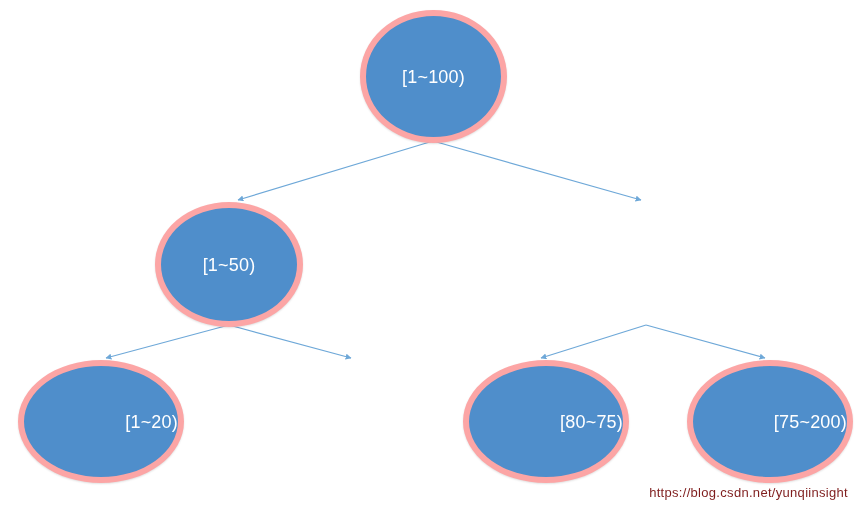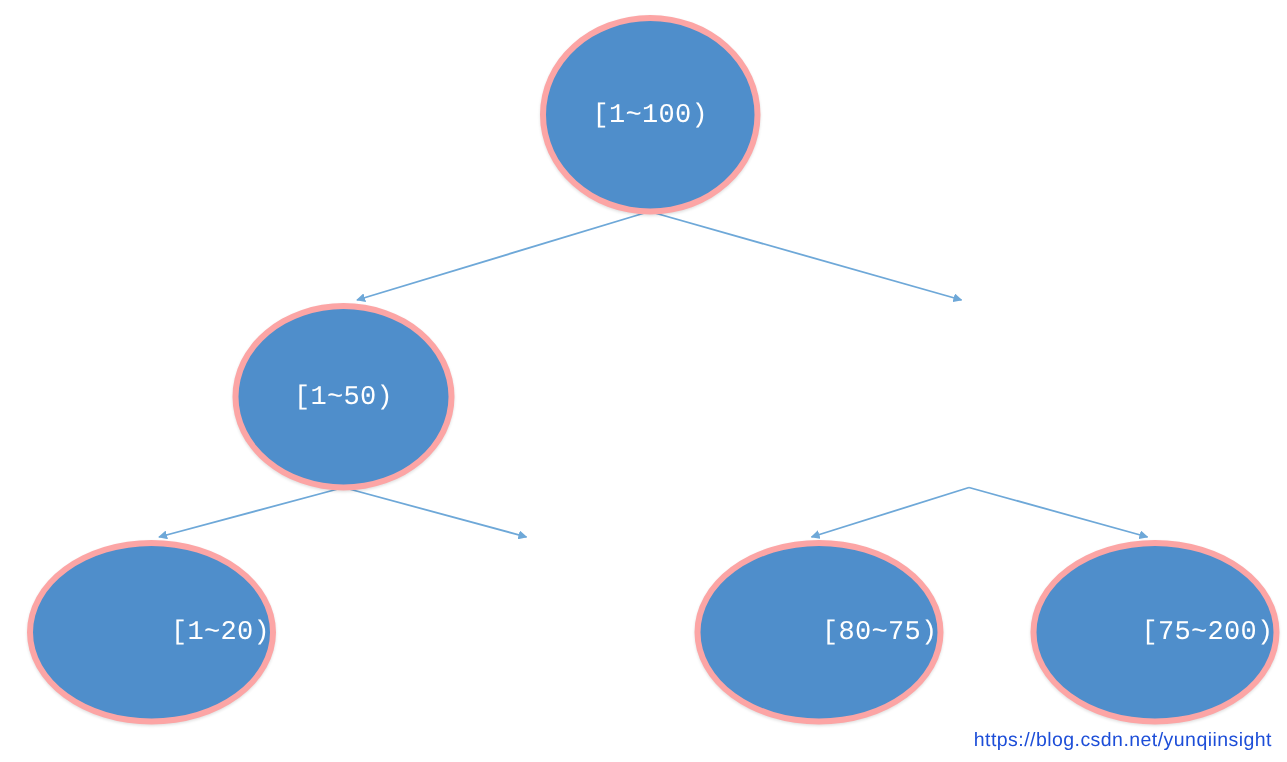--- a/index.html
+++ b/index.html
@@ -23,26 +23,26 @@
     left: 0;
     top: 0;
     width: 858px;
     height: 508px;
   }
   .node {
     position: absolute;
     box-sizing: border-box;
     border-radius: 50%;
     background: #4f8ecb;
-    border: 4px solid #fca5a5;
+    border: 6px solid #fca5a5;
     display: flex;
     align-items: center;
     justify-content: center;
     color: #ffffff;
-    font-family: Liberation Mono, monospace;
+    font-family: Liberation Sans, sans-serif;
     font-weight: 400;
     letter-spacing: 0.2px;
     text-align: center;
     line-height: 1;
     box-shadow: 0 1px 2px rgba(0,0,0,0.12);
     user-select: none;
   }
   .node-label {
     display: block;
     white-space: nowrap;
@@ -54,21 +54,21 @@
   .node.leaf       { top: 360px; width: 166px; height: 123px; font-size: 18px; justify-content: flex-end; }
   .node.leaf-1     { left: 18px;  }
   .node.leaf-2     { left: 272px; }
   .node.leaf-3     { left: 463px; }
   .node.leaf-4     { left: 687px; }
 
   #watermark {
     position: absolute;
     right: 10px;
     bottom: 8px;
-    color: #1d4ed8;
+    color: #7f1d1d;
     font-size: 13px;
     font-family: "Liberation Sans", sans-serif;
     letter-spacing: 0.3px;
     white-space: nowrap;
     user-select: none;
   }
 </style>
 </head>
 <body>
 

